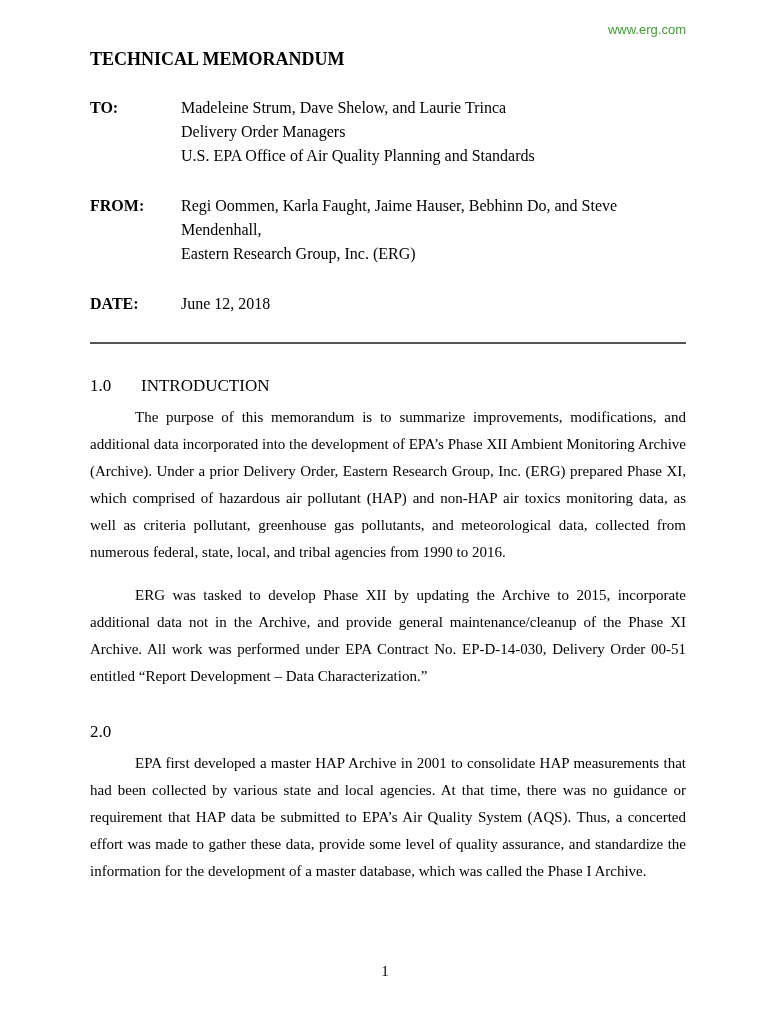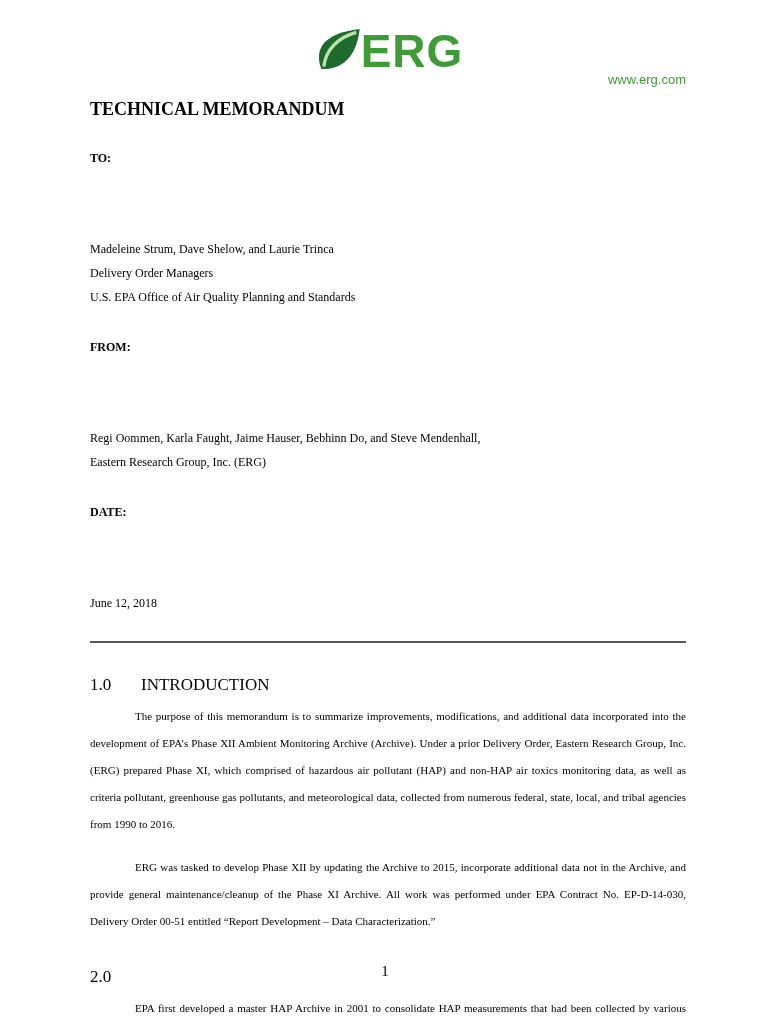--- a/index.html
+++ b/index.html
@@ -56,23 +56,22 @@
     margin-top: 12px;
   }
 
   
   .fields {
     margin-top: 26px;
   }
   .field-row {
     display: flex;
     margin-bottom: 26px;
-    font-size: 12px;
+    font-size: 16px;
     line-height: 24px;
-    flex-direction: column;
   }
   .field-label {
     width: 91px;
     flex: 0 0 91px;
     font-weight: bold;
   }
   .field-value {
     white-space: pre-line;
     flex: 1;
   }
@@ -88,21 +87,21 @@
     display: flex;
     font-weight: normal;
     font-size: 17px;
     margin: 32px 0 8px 0;
   }
   .sec-num {
     width: 51px;
     flex: 0 0 51px;
   }
   .para {
-    font-size: 11px;
+    font-size: 15px;
     line-height: 27px;
     text-align: justify;
     text-indent: 45px;
     margin: 0 0 16px 0;
   }
 
   .page-number {
     position: absolute;
     bottom: 44px;
     left: 0;
@@ -111,27 +110,20 @@
     font-size: 15px;
   }
 </style>
 </head>
 <body>
 
 <div class="page">
   <div class="content">
 
     <div class="logo-block">
-      <div class="logo-row">
-        <svg class="leaf" viewBox="0 0 60 54" aria-hidden="true">
-          <path d="M10,51 C1,28 12,8 56,3 C52,38 34,52 10,51 Z" fill="#1e6b2e"></path>
-          <path d="M13,48 C15,28 30,13 52,7" stroke="#bfe3b0" stroke-width="4" fill="none"></path>
-        </svg>
-        <span class="brand">ERG</span>
-      </div>
       <div class="website">www.erg.com</div>
     </div>
 
     <div class="doc-title">TECHNICAL MEMORANDUM</div>
 
     <div class="fields">
       <div class="field-row">
         <div class="field-label">TO:</div>
         <div class="field-value">Madeleine Strum, Dave Shelow, and Laurie Trinca
 Delivery Order Managers

